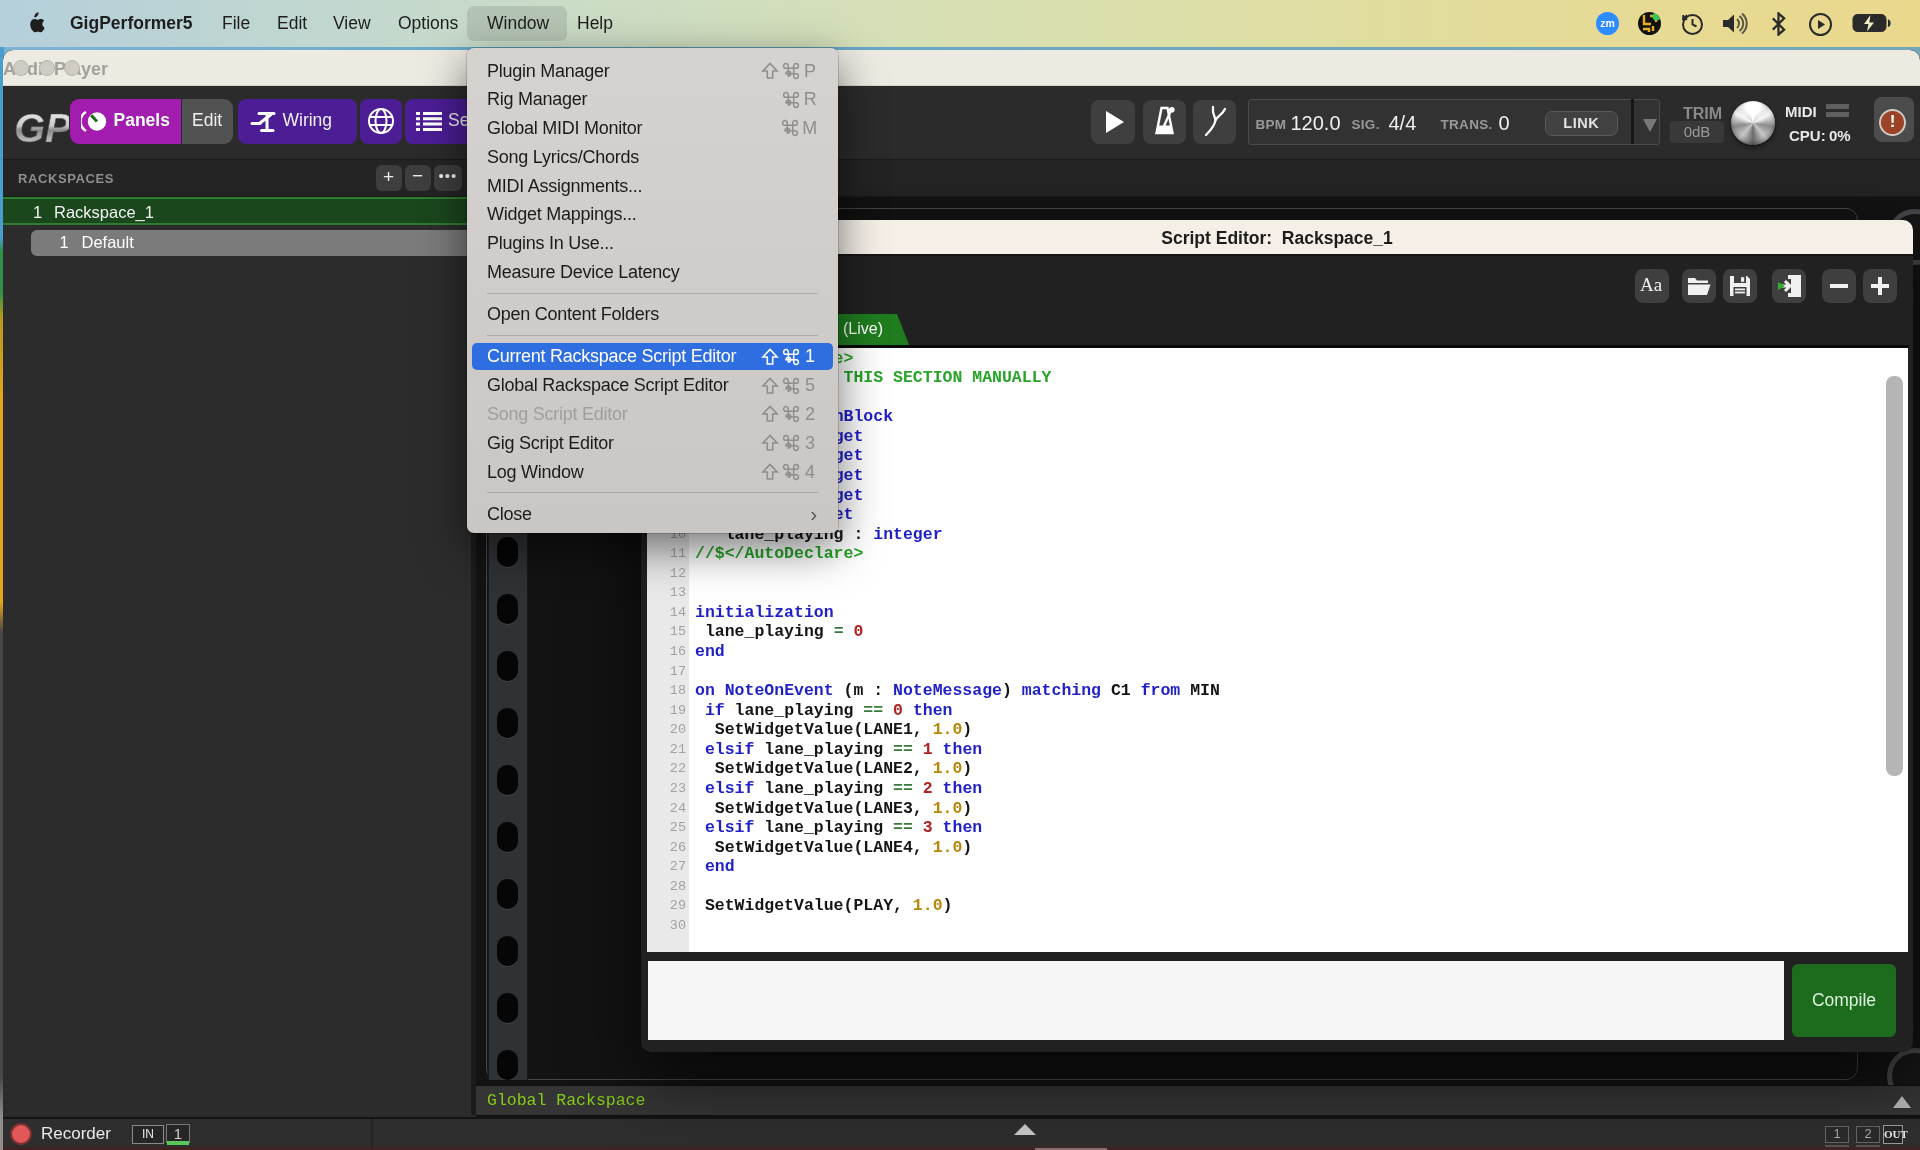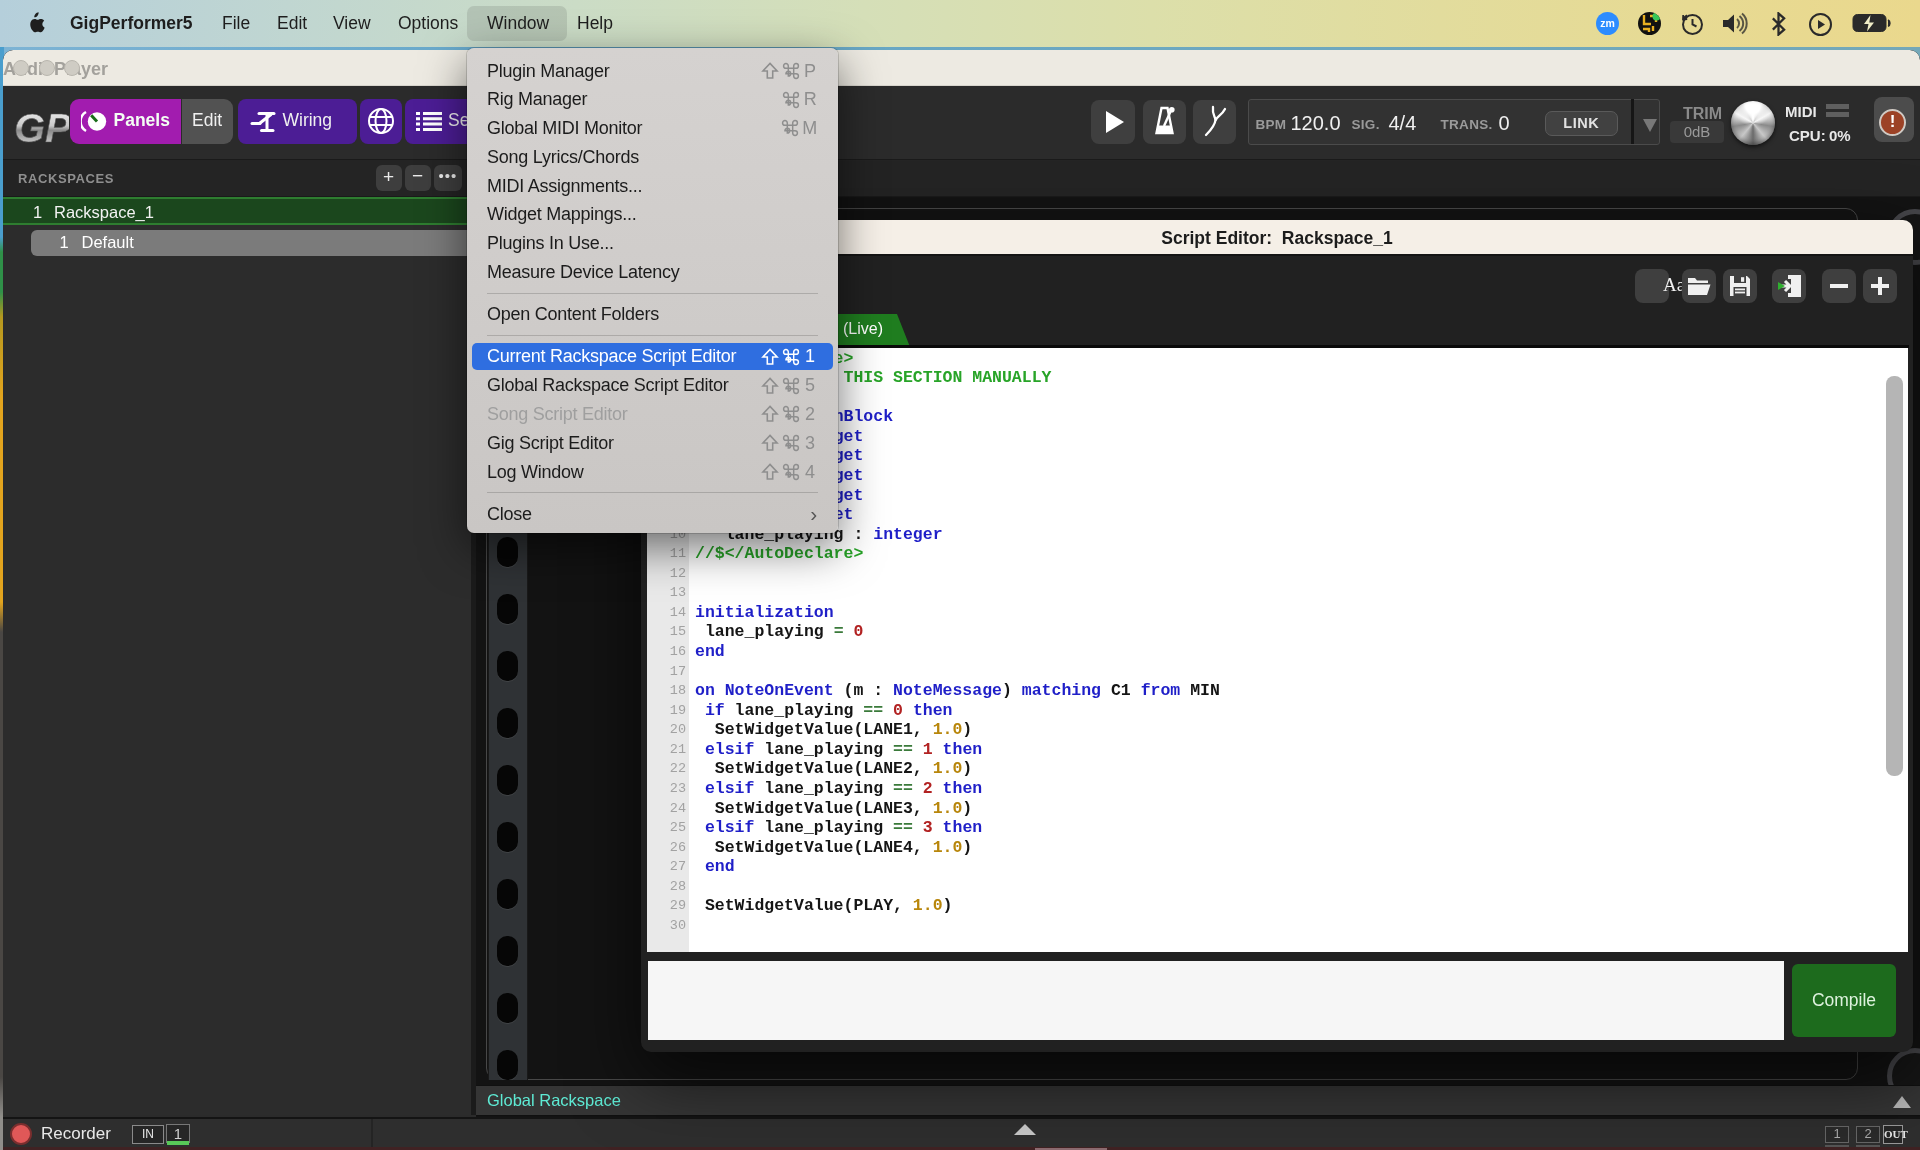--- a/index.html
+++ b/index.html
@@ -42,21 +42,21 @@
   #outline { position:absolute; left:10px; top:11px; width:1372px; height:872px;
     border:1.5px solid #484848; border-radius:12px; }
   #rail { position:absolute; left:12px; top:15px; width:40px; height:868px; background:#2f3235;
     border-left:1px solid #191919; border-right:1px solid #191919; overflow:hidden; }
   .hole { position:absolute; left:8px; width:21px; height:30px; border-radius:10px; background:#060606;
     box-shadow:0 1px 0 rgba(255,255,255,0.08); }
   .knob-ring { position:absolute; width:56px; height:56px; border-radius:50%;
     background:#161616; border:5px solid #46464a; }
 
   #globalbar { left:473px; top:1035px; width:1444px; height:31px; background:#353535;
-    border-top:1px solid #101010; border-bottom:1px solid #101010; color:#5eead4; font-size:16.5px; }
+    border-top:1px solid #101010; border-bottom:1px solid #101010; color:#84cc16; font-size:16.5px;font-family:Liberation Mono, monospace; }
   #globalbar .tri { position:absolute; right:9px; top:10px; width:0; height:0;
     border-left:9px solid transparent; border-right:9px solid transparent; border-bottom:12px solid #b8b8b8; }
 
   #bottombar { left:0; top:1067px; width:1917px; height:30px; background:#2e2e2e; border-top:2px solid #141414; }
   #redstrip { left:0; top:1097px; width:1917px; height:3px; background:#402223; }
   .iobox { position:absolute; border:1.5px solid #8a8a8a; color:#e8e8e8; text-align:center; background:#262626; }
 
   
   #se { left:641px; top:220px; width:1272px; height:832px; background:#212121; border-radius:10px;
     box-shadow:0 25px 70px rgba(0,0,0,0.65); }
@@ -262,21 +262,21 @@
   </div>
   <div id="redstrip" class="abs">
       <div style="position:absolute;left:1032px;top:1px;width:72px;height:2px;background:#8d6b70;"></div>
     </div>
 </div>
 
 <div id="se" class="abs">
   <div id="setitle" class="abs">Script Editor:&nbsp; Rackspace_1</div>
 
   <div class="sebtn" style="left:994px;">
-      <span style="position:absolute;left:5px;top:5px;font-family:'Liberation Serif',serif;font-size:19px;color:#f0f0f0;margin-left:23px;">Aa</span>
+      <span style="position:absolute;left:5px;top:5px;font-family:'Liberation Serif',serif;font-size:19px;color:#f0f0f0;">Aa</span>
     </div>
   <div class="sebtn" style="left:1041px;">
     <svg width="24" height="20" viewBox="0 0 24 20">
         <g fill="#f0f0f0">
       <path d="M1 2 L8 2 L10 4.5 L21 4.5 L21 7 L1 7 Z"></path>
       <path d="M1 8.5 L23.5 8.5 L20 19 L1 19 Z"></path>
         </g>
       </svg>
   </div>
   <div class="sebtn" style="left:1082px;">

